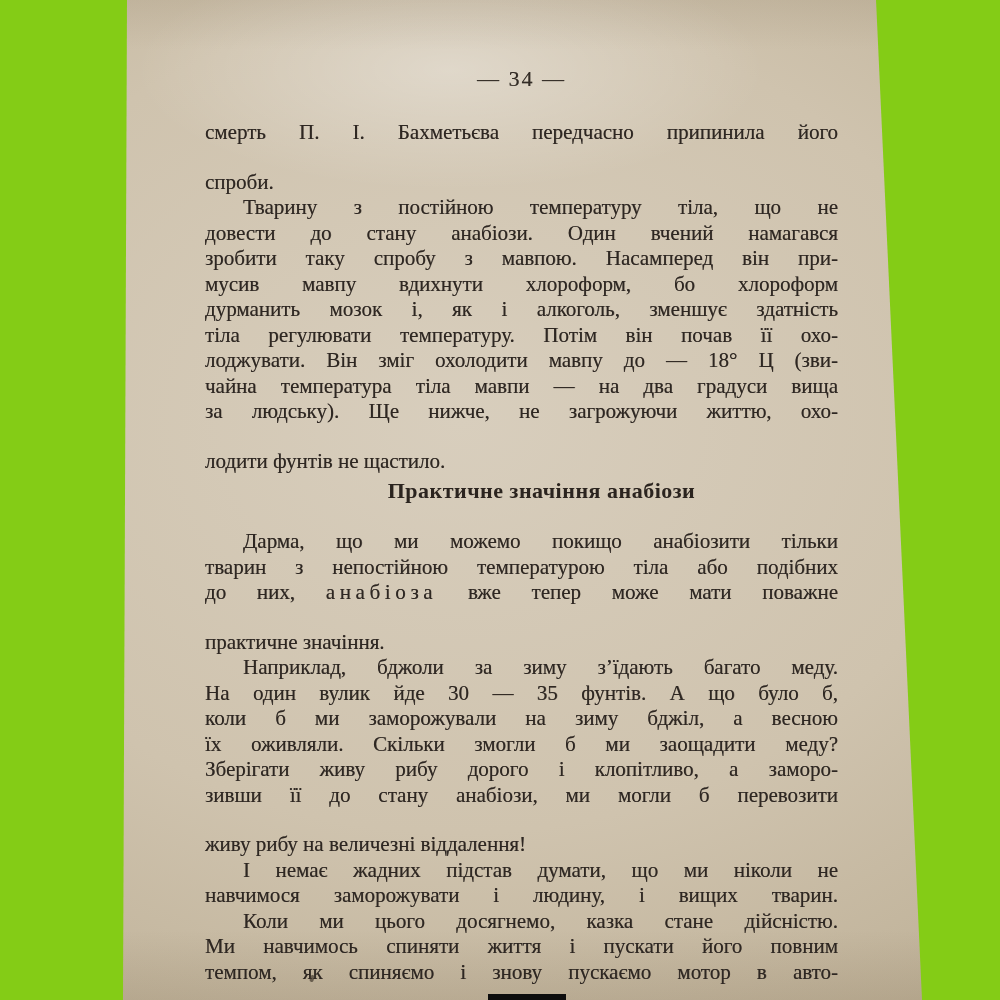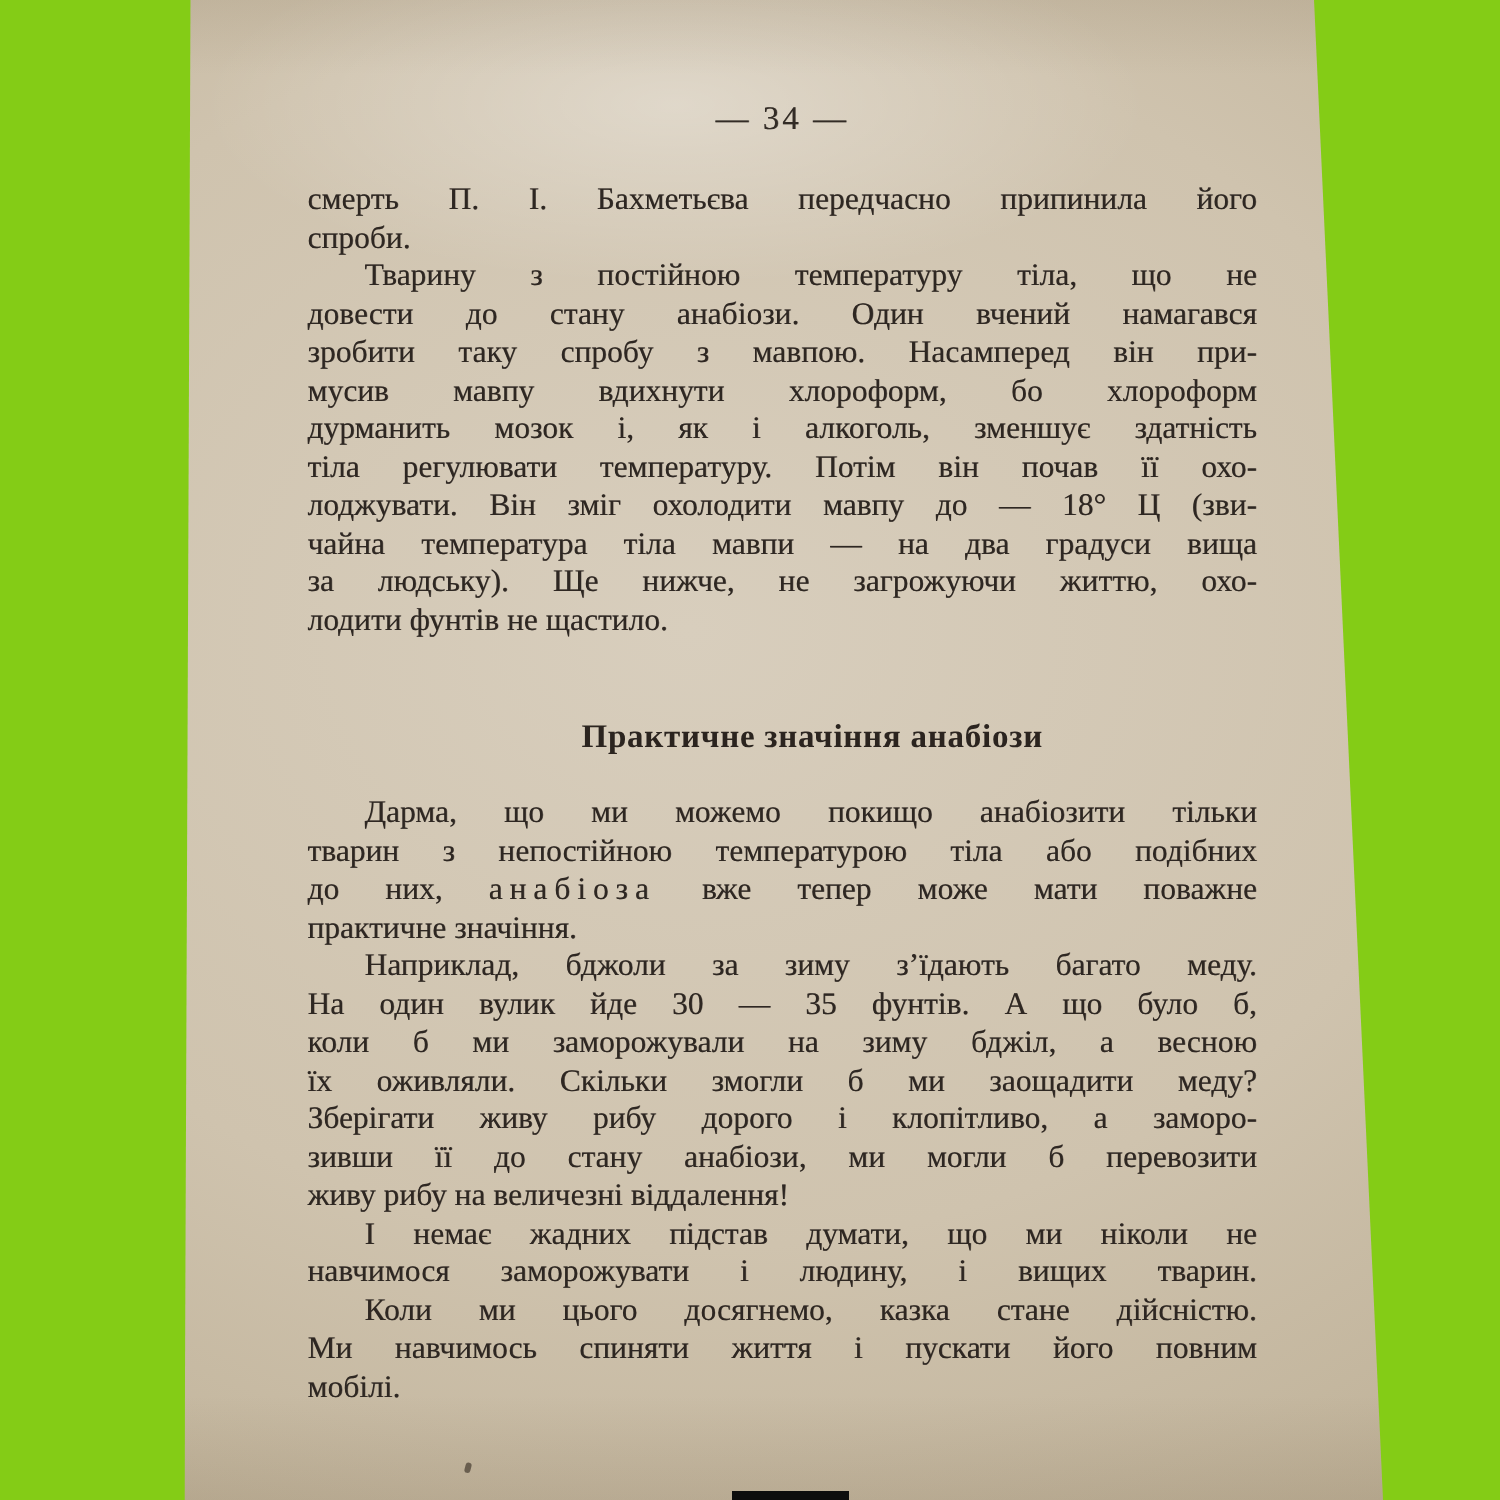--- a/index.html
+++ b/index.html
@@ -29,21 +29,21 @@
   }
   .column {
     position:absolute; left:205px; width:633px;
     color:#2e2722;
     font-size:21px; line-height:25.5px;
     text-shadow:0.3px 0 0 rgba(46,39,34,0.55);
   }
   #block-a { top:120px; }
   #block-b { top:529px; }
   .ln  { text-align:justify; text-align-last:justify; }
-  .ln.end { text-align:left; text-align-last:left; }
+  .ln.end { text-align:left; text-align-last:left;margin-top:24px; }
   .ln.indent { text-indent:38px; }
   .sp { letter-spacing:0.22em; }
   .pagenum {
     position:absolute; top:66px; left:205px; width:633px;
     text-align:center; font-size:22px; letter-spacing:2px;
     color:#332c26; text-shadow:0.3px 0 0 rgba(46,39,34,0.5);
   }
   .heading {
     position:absolute; top:478px; left:225px; width:633px;
     text-align:center; font-weight:bold; font-size:22px;
@@ -92,18 +92,19 @@
     <div class="ln">На один вулик йде 30 — 35 фунтів. А що було б,</div>
     <div class="ln">коли б ми заморожували на зиму бджіл, а весною</div>
     <div class="ln">їх оживляли. Скільки змогли б ми заощадити меду?</div>
     <div class="ln">Зберігати живу рибу дорого і клопітливо, а заморо-</div>
     <div class="ln">зивши її до стану анабіози, ми могли б перевозити</div>
     <div class="ln end">живу рибу на величезні віддалення!</div>
     <div class="ln indent">І немає жадних підстав думати, що ми ніколи не</div>
     <div class="ln">навчимося заморожувати і людину, і вищих тварин.</div>
     <div class="ln indent">Коли ми цього досягнемо, казка стане дійсністю.</div>
     <div class="ln">Ми навчимось спиняти життя і пускати його повним</div>
+    <div class="ln">темпом, як спиняємо і знову пускаємо мотор в авто-</div>
     <div class="ln end">мобілі.</div>
   </div>
 
   <div class="speck"></div>
   <div class="bar"></div>
 </div>
 
 </body></html>

